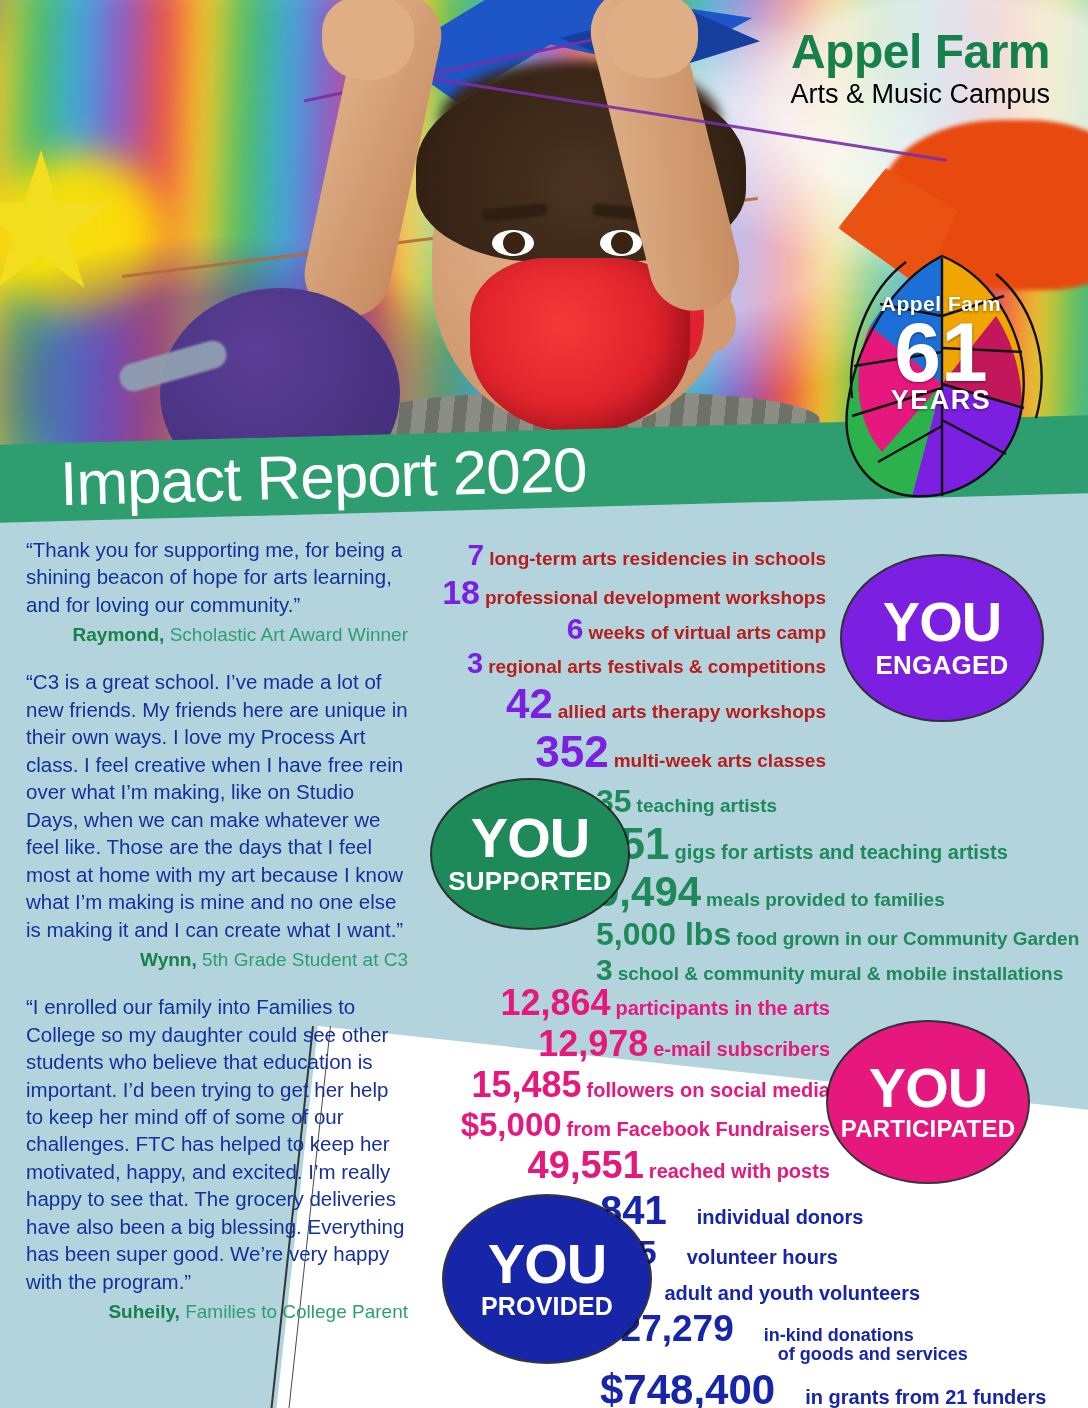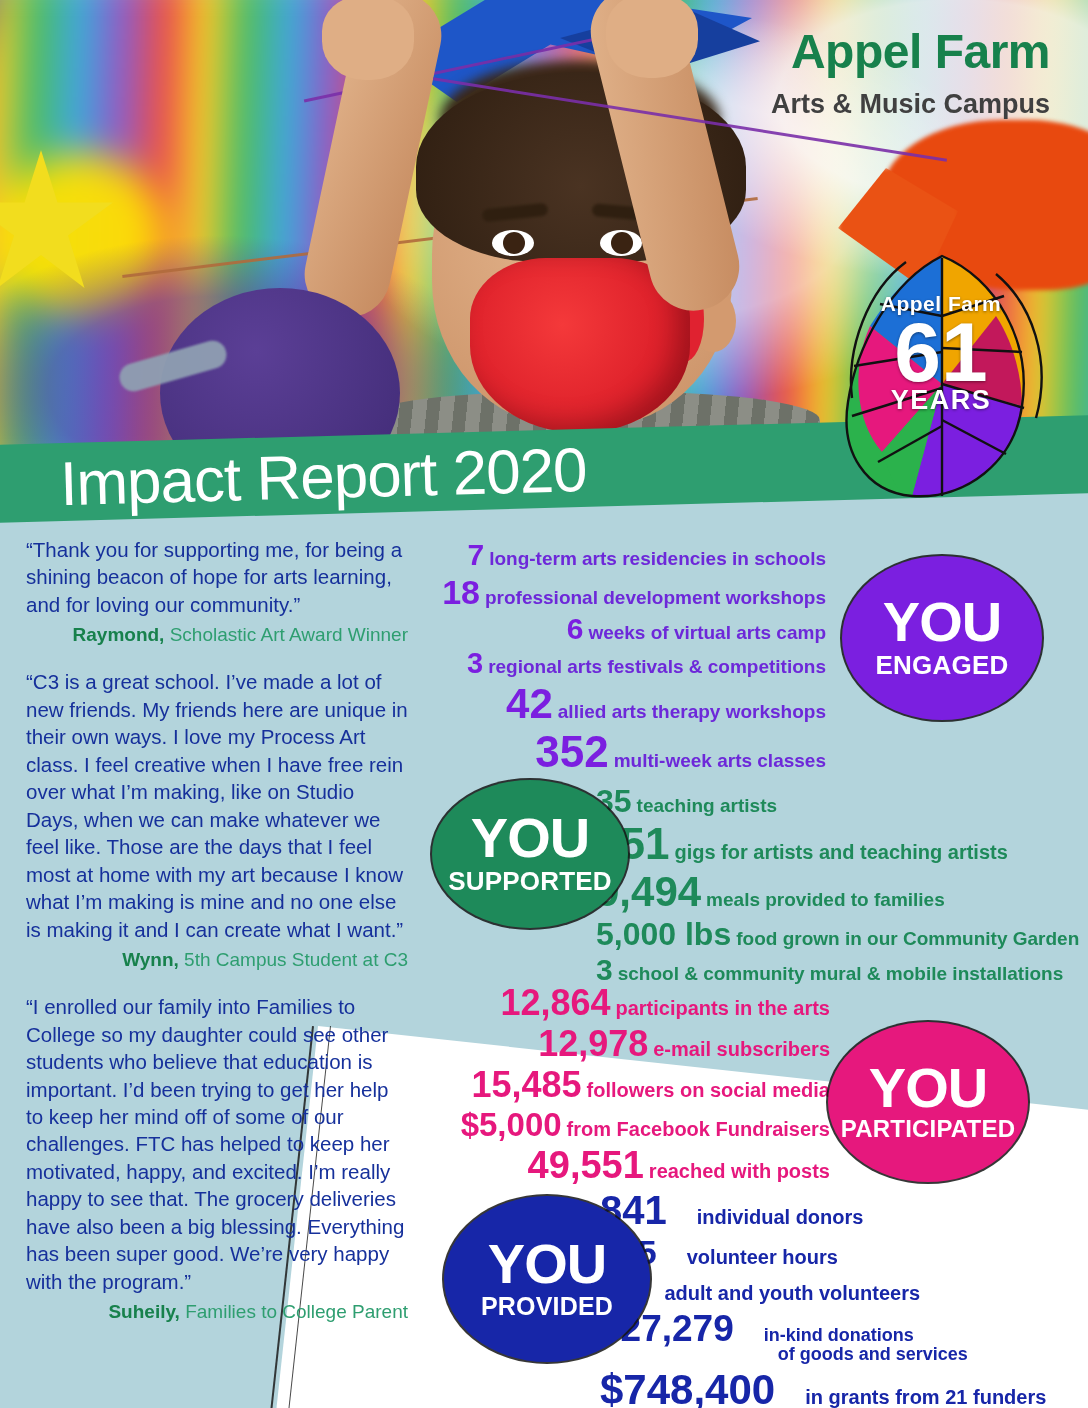--- a/index.html
+++ b/index.html
@@ -75,21 +75,21 @@
   .kite-blue2{position:absolute;left:560px;top:6px;width:200px;height:80px;background:#163f9e;
     clip-path:polygon(0% 40%,60% 0%,100% 44%,46% 86%);}
   .orange-blob{position:absolute;left:880px;top:120px;width:260px;height:170px;background:#e8490f;
     border-radius:52% 48% 40% 60%;filter:blur(2px);}
   .orange-blob2{position:absolute;left:838px;top:168px;width:120px;height:120px;background:#ea5214;
     clip-path:polygon(0% 50%,40% 0%,100% 36%,70% 100%);filter:blur(2px);}
 
   
   .logo{position:absolute;right:38px;top:28px;text-align:right;z-index:6;}
   .logo-name{font-size:48px;font-weight:bold;color:#17814c;letter-spacing:-.5px;line-height:1;}
-  .logo-sub{font-size:27px;font-weight:bold;color:#404040;line-height:1.25;margin-top:12px;}
+  .logo-sub{font-size:27px;font-weight:normal;color:#000000;line-height:1.25;margin-top:2px;}
 
   
   .badge61{position:absolute;left:838px;top:246px;width:206px;height:268px;z-index:7;}
   .badge61 svg{position:absolute;inset:0;}
   .badge61-text{position:absolute;left:0;top:46px;width:206px;text-align:center;color:#fff;
     text-shadow:0 1px 3px rgba(0,0,0,.45);pointer-events:none;}
   .b61-top{font-size:21px;font-weight:bold;letter-spacing:.5px;}
   .b61-num{font-size:84px;font-weight:bold;line-height:.92;margin-top:-2px;}
   .b61-years{font-size:27px;font-weight:bold;letter-spacing:1.5px;margin-top:-6px;}
 
@@ -121,21 +121,21 @@
   
   .statgroup{position:absolute;z-index:4;}
   .statline{display:flex;align-items:baseline;justify-content:flex-end;gap:5px;white-space:nowrap;
     line-height:1.0;margin-bottom:5px;}
   .num{font-weight:bold;}
   .lbl{font-weight:bold;}
 
   
   #g-engaged{left:430px;top:540px;width:396px;}
   #g-engaged .num{color:#7b1fe0;}
-  #g-engaged .lbl{color:#6d28d9;}
+  #g-engaged .lbl{color:#b91c1c;}
 
   
   #g-supported{left:596px;top:780px;width:464px;}
   #g-supported .statline{justify-content:flex-start;}
   #g-supported .num{color:#1e8a5a;}
   #g-supported .lbl{color:#1e8a5a;}
 
   
   #g-participated{left:470px;top:985px;width:360px;}
   #g-participated .num{color:#e6187d;}
@@ -246,21 +246,21 @@
 
 <div class="leftcol">
 
   <p class="quote q1">“Thank you for supporting me, for being a shining beacon of hope for arts learning, and for loving our community.”</p>
   <div class="attrib">
     <span class="nm">Raymond,</span><span> Scholastic Art Award Winner</span>
   </div>
 
   <p class="quote">“C3 is a great school. I’ve made a lot of new friends. My friends here are unique in their own ways. I love my Process Art class. I feel creative when I have free rein over what I’m making, like on Studio Days, when we can make whatever we feel like. Those are the days that I feel most at home with my art because I know what I’m making is mine and no one else is making it and I can create what I want.”</p>
   <div class="attrib">
-    <span class="nm">Wynn,</span><span> 5th Campus Student at C3</span>
+    <span class="nm">Wynn,</span><span> 5th Grade Student at C3</span>
   </div>
 
   <p class="quote">“I enrolled our family into Families to College so my daughter could see other students who believe that education is important. I’d been trying to get her help to keep her mind off of some of our challenges. FTC has helped to keep her motivated, happy, and excited. I’m really happy to see that. The grocery deliveries have also been a big blessing. Everything has been super good. We’re very happy with the program.”</p>
   <div class="attrib">
     <span class="nm">Suheily,</span><span> Families to College Parent</span>
   </div>
 </div>
 
 <div class="statgroup" id="g-engaged">
     <div class="statline">

